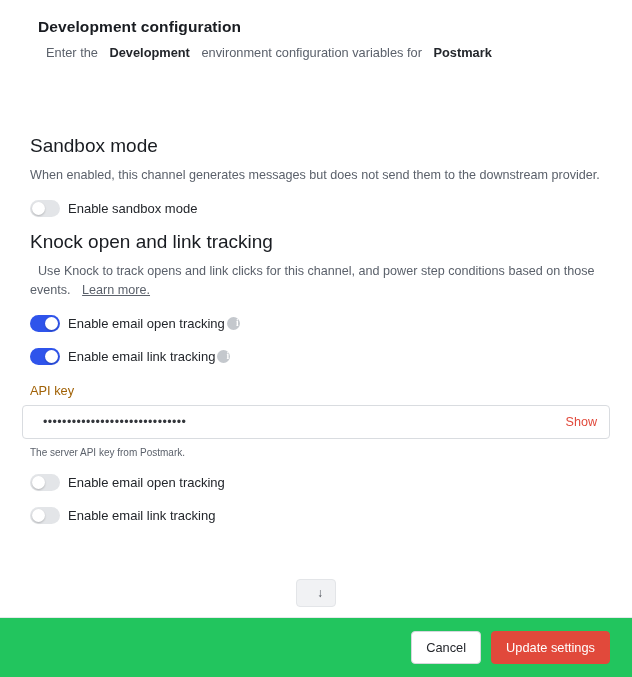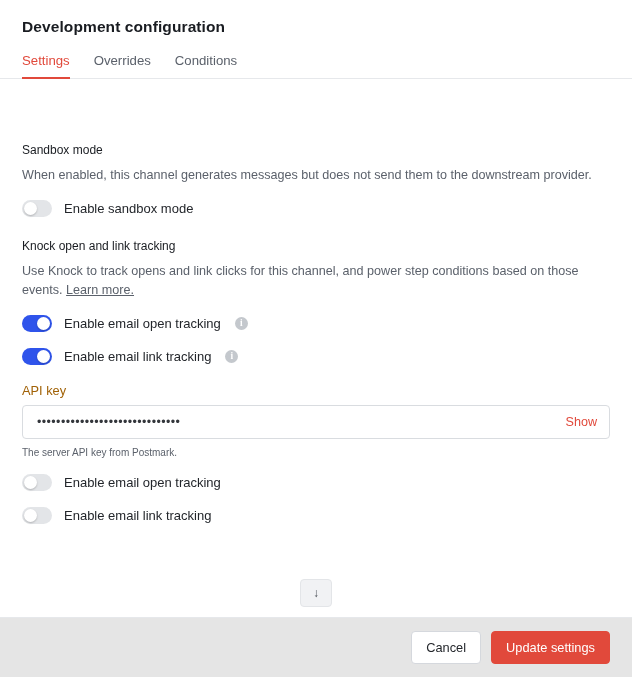--- a/index.html
+++ b/index.html
@@ -1,15 +1,15 @@
 <!DOCTYPE html>
 <html><head>
 <meta charset="utf-8">
 <style>
-  * { box-sizing: border-box; }
+  * { box-sizing: border-box; padding-left: 8px; }
   html, body {
     margin: 0;
     padding: 0;
     width: 632px;
     height: 677px;
     background: #ffffff;
     font-family: "Liberation Sans", sans-serif;
     color: #1f2125;
     overflow: hidden;
   }
@@ -62,42 +62,41 @@
     position: absolute;
     top: 121px;
     left: 0;
     right: 0;
     bottom: 60px;
     overflow: hidden;
     padding: 0 22px;
   }
 
   .section-title {
-    font-size: 12px;
+    font-size: 19px;
     color: #191c21;
-    margin-top: 22px;
+    margin-top: 14px;
   }
   .section-desc {
     margin-top: 9px;
     font-size: 12.6px;
     color: #5b616b;
     line-height: 1.45;
     max-width: 580px;
   }
   .link {
     color: #5b616b;
     text-decoration: underline;
     cursor: pointer;
   }
 
   .toggle-row {
     display: flex;
     align-items: center;
     margin-top: 16px;
-    gap: 12px;
   }
   .toggle {
     width: 30px;
     height: 17px;
     border-radius: 9px;
     background: #e3e5e8;
     position: relative;
     flex: 0 0 auto;
     cursor: pointer;
   }
@@ -187,21 +186,21 @@
     cursor: pointer;
     white-space: nowrap;
   }
   .arrow-down { font-size: 12px; color: #4a4f57; }
 
   .footer {
     position: absolute;
     left: 0; right: 0; bottom: 0;
     height: 60px;
     border-top: 1px solid #e6e8eb;
-    background: #e5e5e5;
+    background: #22c55e;
     display: flex;
     align-items: center;
     justify-content: flex-end;
     gap: 10px;
     padding: 0 22px;
     margin-top: 41px;
   }
   .btn {
     font-size: 12.8px;
     border-radius: 4px;
@@ -220,27 +219,23 @@
     color: #ffffff;
   }
 </style>
 </head>
 <body>
 
 <div class="page">
 
   <div class="header">
     <div class="title">Development configuration</div>
+    <div class="subtitle"><span>Enter the </span><b>Development</b><span> environment configuration variables for </span><b>Postmark</b></div>
   </div>
 
-  <div class="tabs">
-    <div class="tab active">Settings</div>
-    <div class="tab">Overrides</div>
-    <div class="tab">Conditions</div>
-  </div>
 
   <div class="content">
 
     <div class="section-title">Sandbox mode</div>
     <div class="section-desc">When enabled, this channel generates messages but does not send them to the downstream provider.</div>
 
     <div class="toggle-row">
       <div class="toggle">
           <div class="knob"></div>
         </div>

